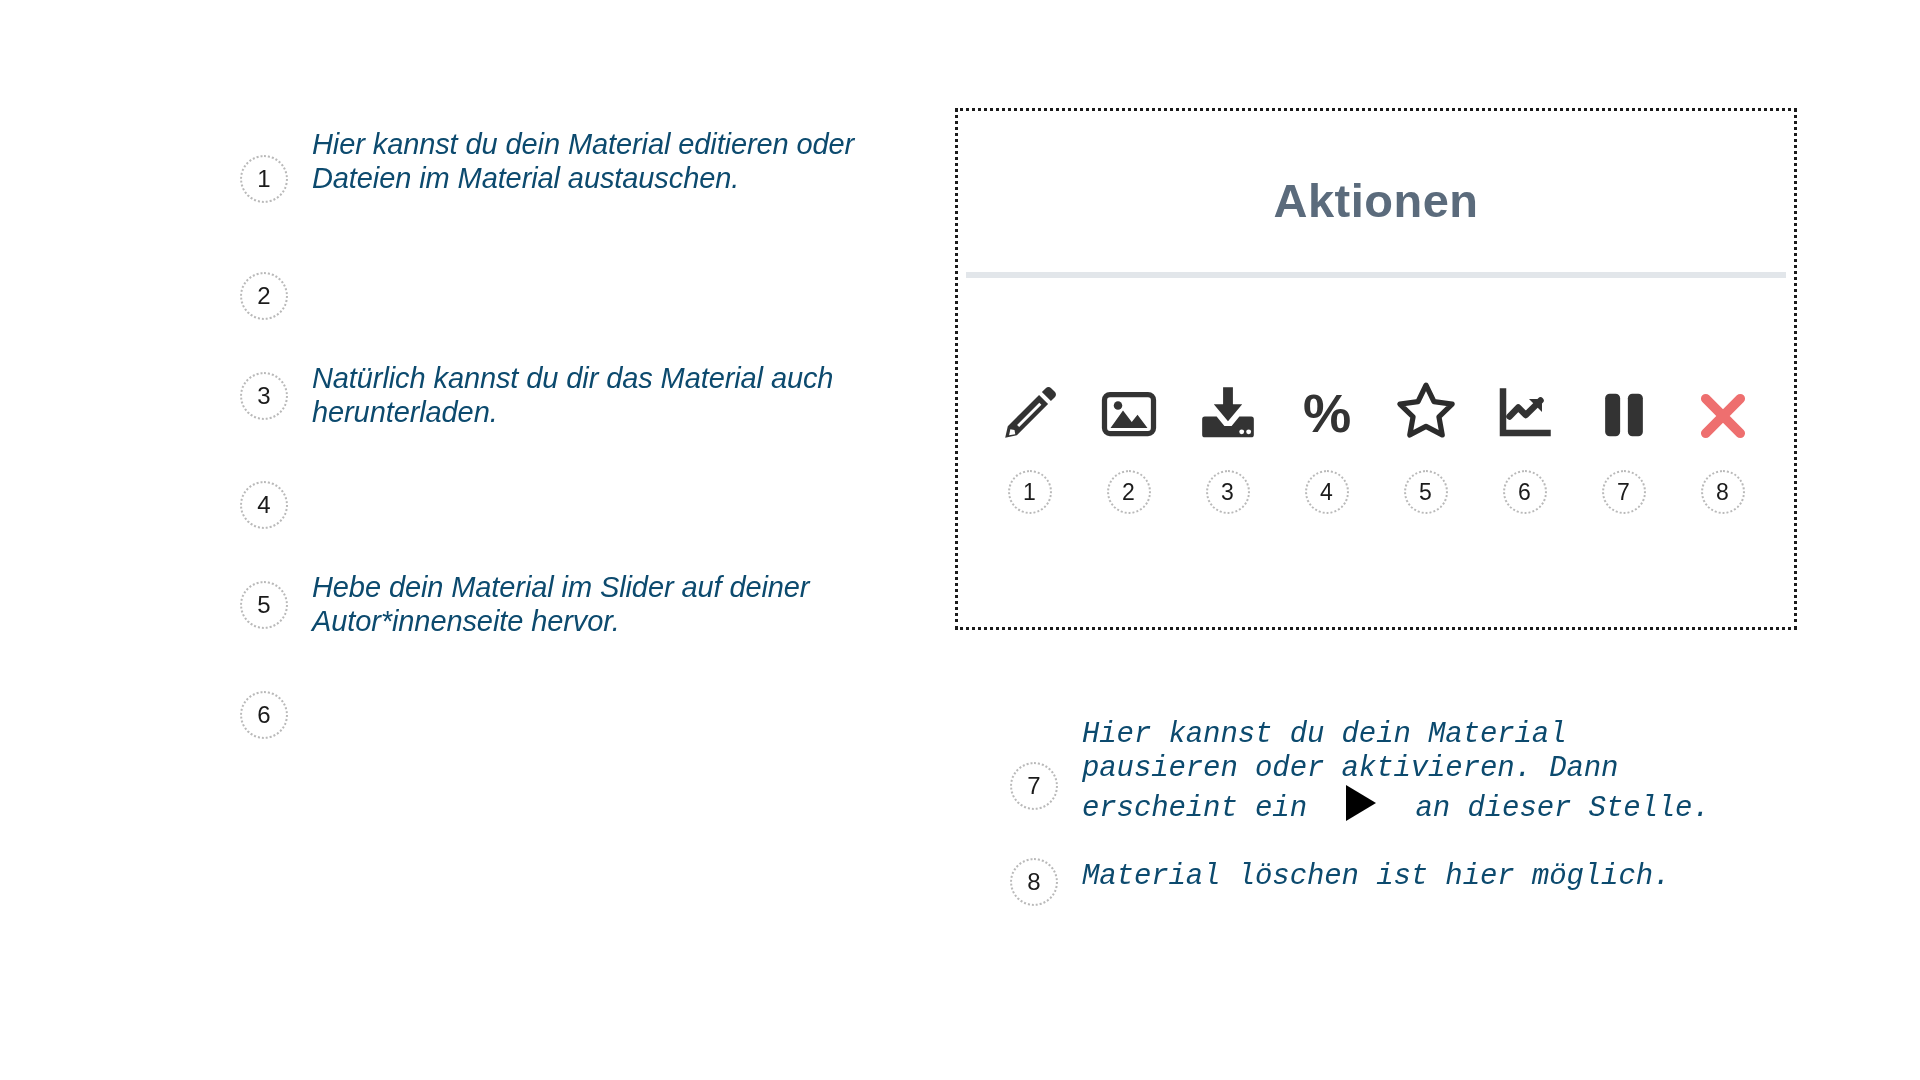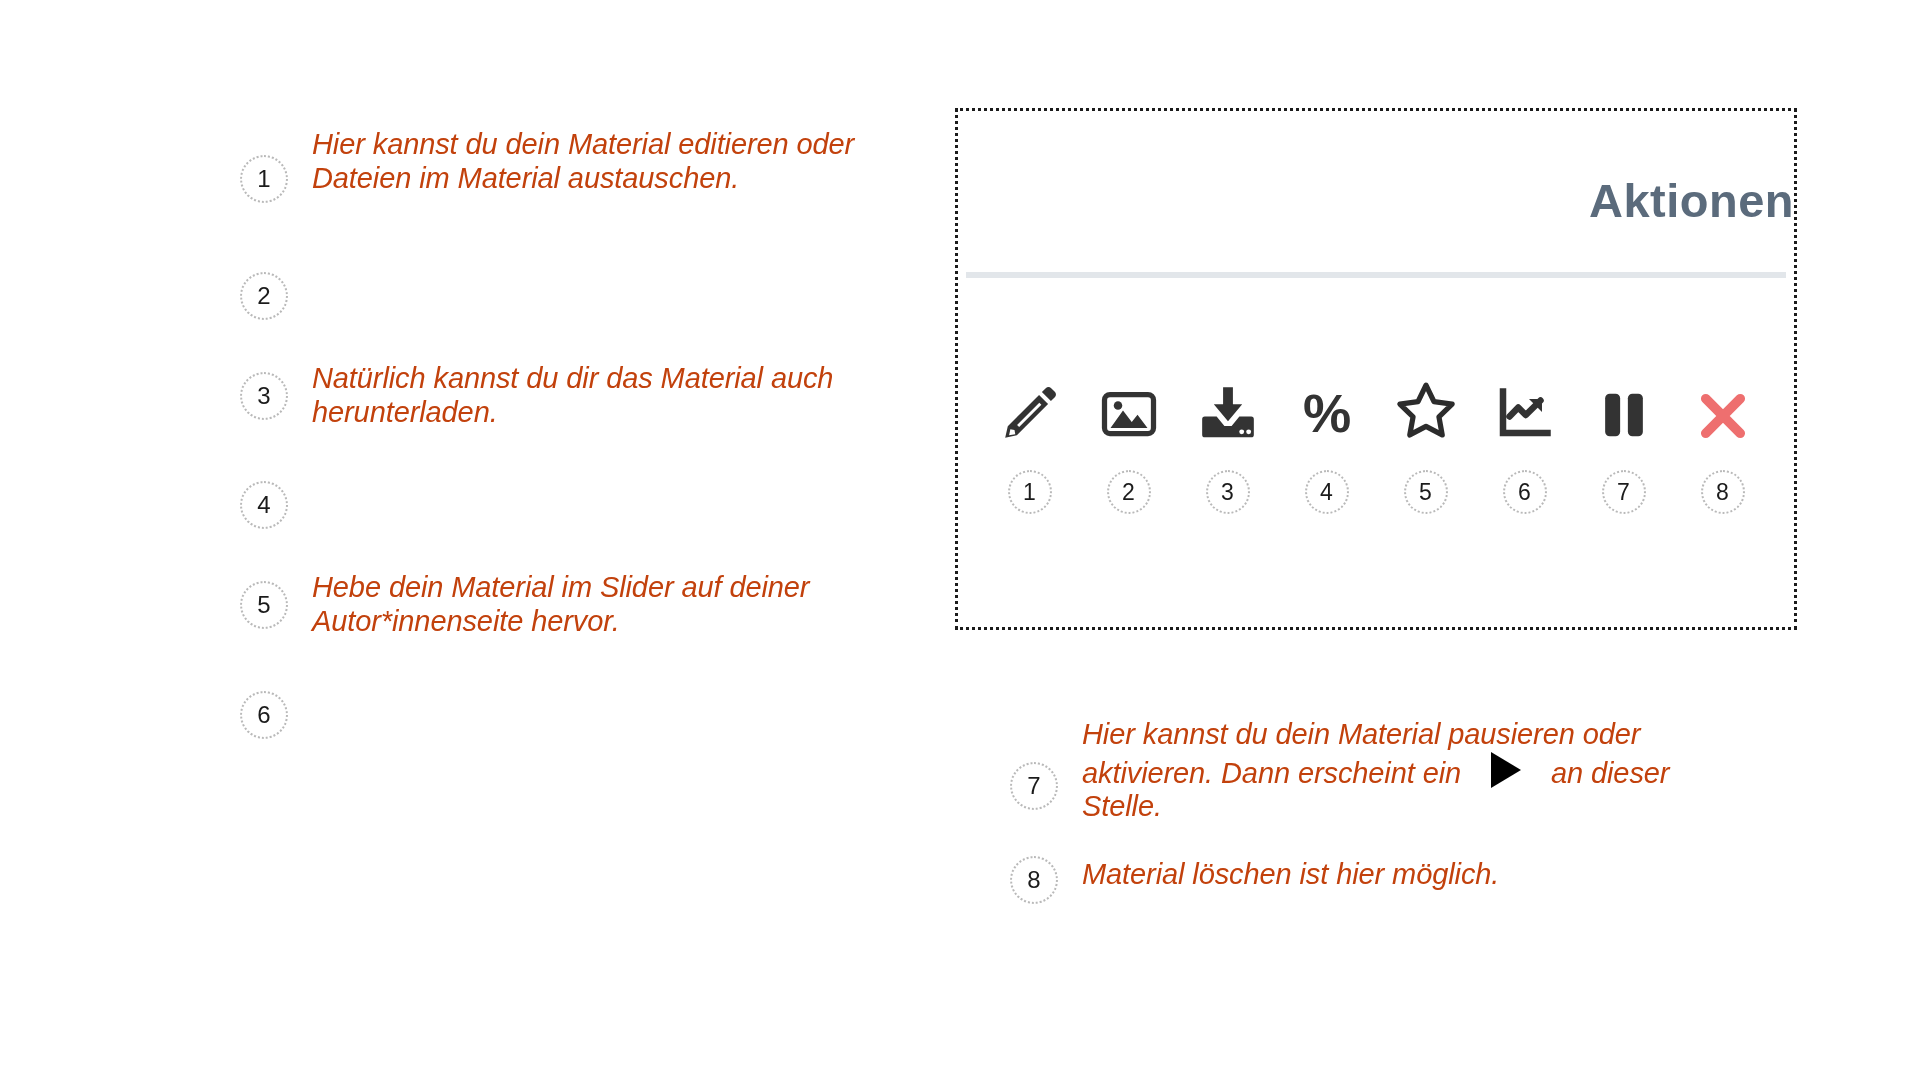--- a/index.html
+++ b/index.html
@@ -42,42 +42,42 @@
     color: #1b1b1b;
     font-family: "Liberation Sans", sans-serif;
     font-style: normal;
     box-sizing: border-box;
   }
   .legend-text {
     margin-left: 24px;
     font-style: italic;
     font-size: 29px;
     line-height: 1.16;
-    color: #c2410c;
+    color: #0c4a6e;
     letter-spacing: -0.1px;
   }
 
   
   .legend-row.lines-3 .num-circle { margin-top: 27px; }
   .legend-row.lines-2 .num-circle { margin-top: 10px; }
   .legend-row.lines-1 .num-circle { margin-top: -2px; }
 
   
   .actions-panel {
     position: absolute;
     left: 955px;
     top: 108px;
     width: 842px;
     height: 522px;
     border: 3px dotted #1b1b1b;
     box-sizing: border-box;
     background: #ffffff;
   }
   .panel-title {
-    text-align: right;
+    text-align: center;
     font-size: 47px;
     font-weight: bold;
     color: #5b6b7c;
     letter-spacing: 0.5px;
     margin-top: 62px;
   }
   .panel-divider {
     margin: 44px 8px 0 8px;
     height: 6px;
     background: #e2e6ea;
@@ -124,21 +124,21 @@
     box-sizing: border-box;
   }
 
   
   .bottom-col {
     position: absolute;
     left: 1010px;
     top: 718px;
     width: 700px;
   }
-  .bottom-col .legend-text { font-size: 29px; }
+  .bottom-col .legend-text { font-size: 29px; font-family: Liberation Mono, monospace; }
   .bottom-col .legend-row { margin-bottom: 34px; }
 
   .play-glyph {
     display: inline-block;
     width: 0;
     height: 0;
     border-left: 30px solid #000000;
     border-top: 18px solid transparent;
     border-bottom: 18px solid transparent;
     vertical-align: -5px;

